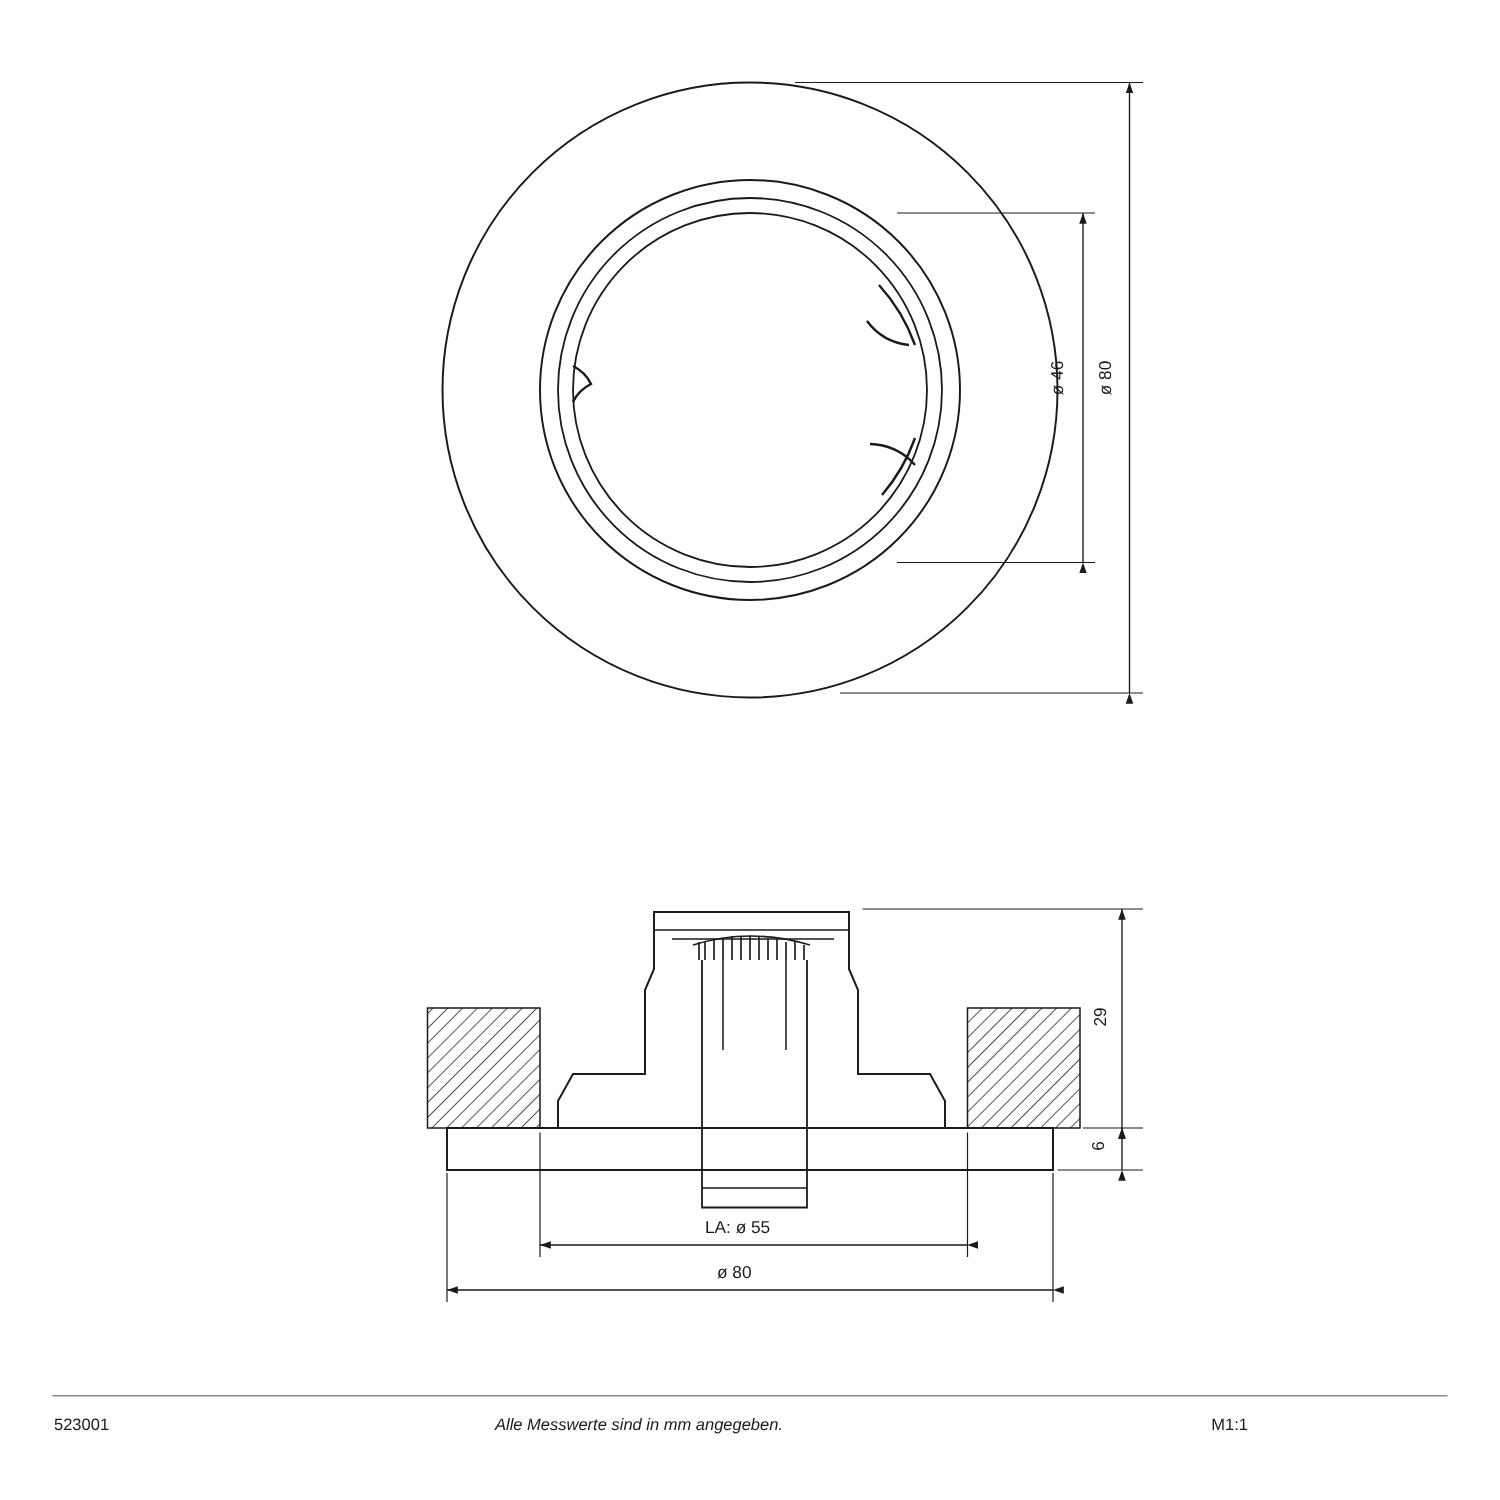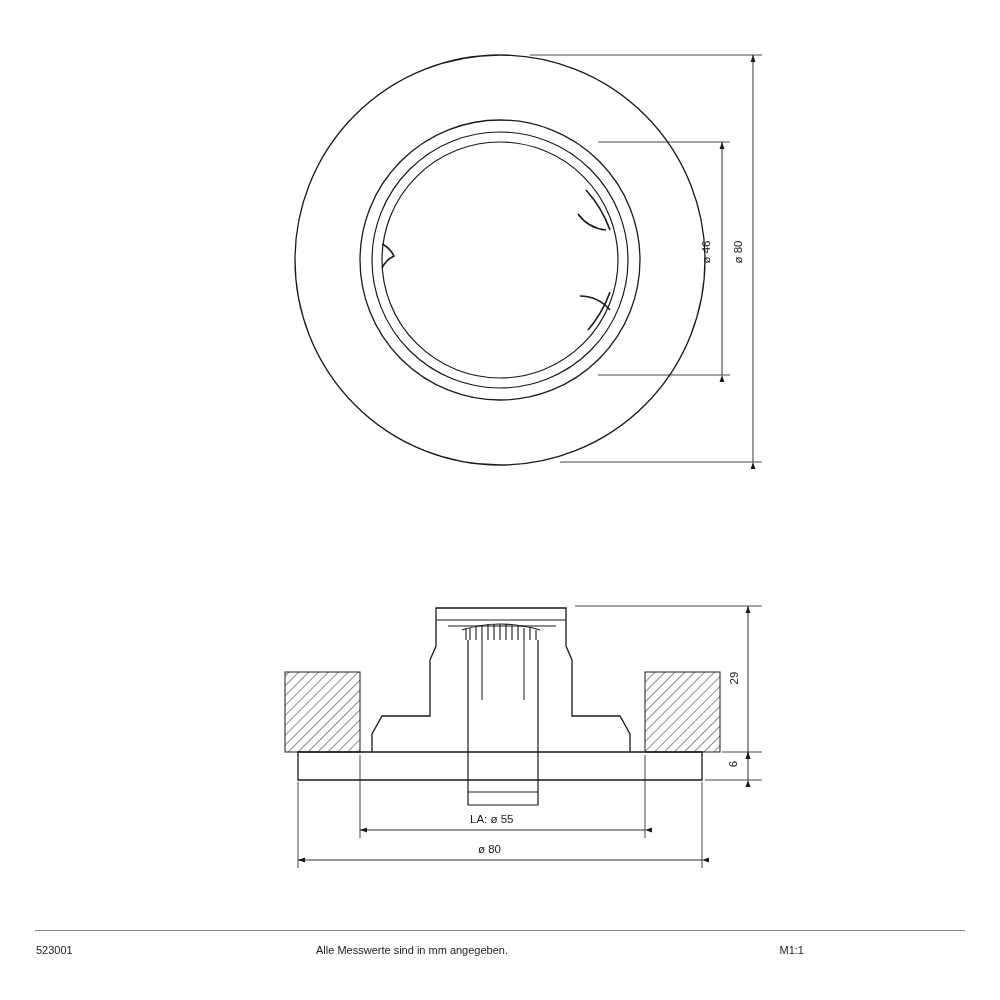--- a/index.html
+++ b/index.html
@@ -26,38 +26,39 @@
     left: 0; top: 0;
     width: 1000px;
     height: 1000px;
   }
   .footer {
     position: absolute;
     left: 0;
     top: 930px;
     width: 824px;
     height: 40px;
+    padding-left: 28px;
   }
   .footer-rule {
     position: absolute;
     left: 35px;
     top: 0;
     width: 930px;
     height: 1px;
     background: #8a8a8a;
   }
   .footer-left, .footer-center, .footer-right {
     position: absolute;
     top: 14px;
     font-size: 11px;
     color: #1a1a1a;
     white-space: nowrap;
   }
   .footer-left { left: 36px; }
-  .footer-center { left: 50%; transform: translateX(-50%); }
+  .footer-center { left: 50%; transform: translateX(-50%); font-style: italic; }
   .footer-right { right: 20px; }
   .dimlabel {
     position: absolute;
     font-size: 11.5px;
     color: #1a1a1a;
     white-space: nowrap;
   }
   .rot90 {
     transform-origin: 50% 50%;
     transform: rotate(-90deg);

